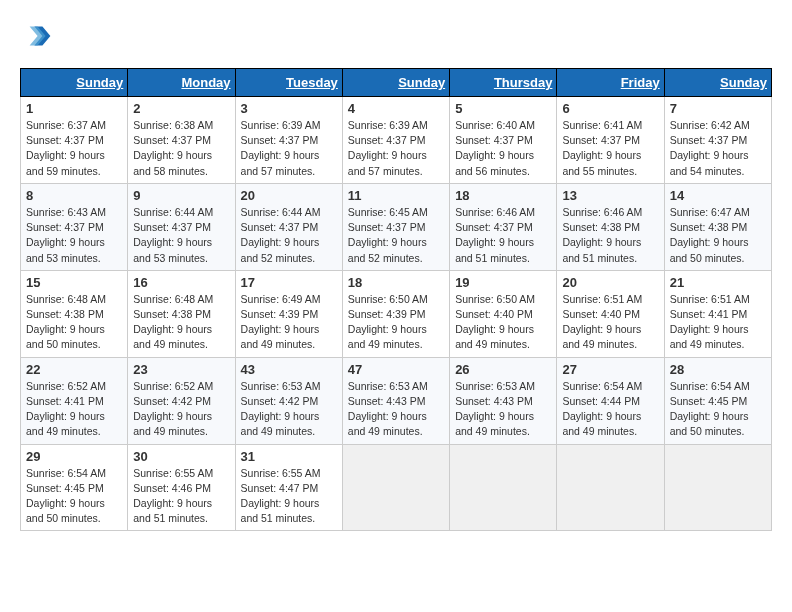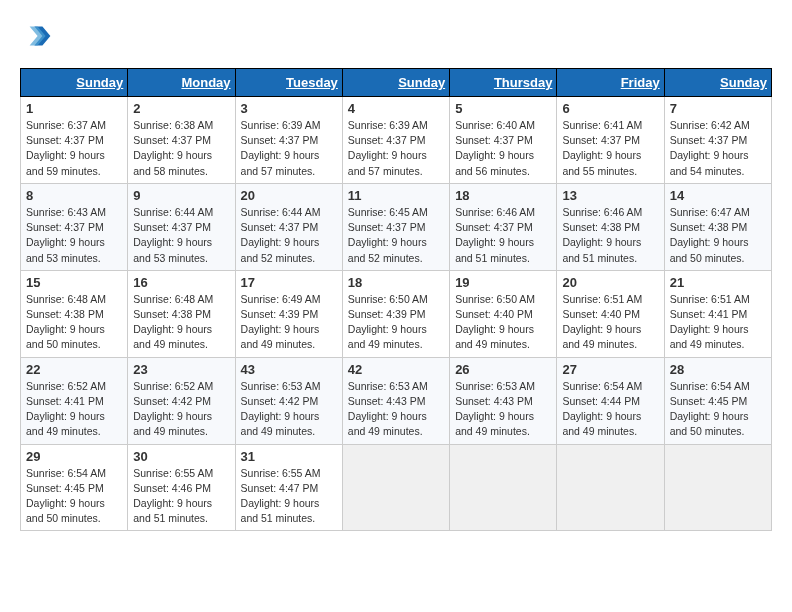--- a/index.html
+++ b/index.html
@@ -216,21 +216,21 @@
         </td>
         <td>
           <span class="day-num">23</span>
           <div class="day-info">Sunrise: 6:52 AM<br>Sunset: 4:42 PM<br>Daylight: 9 hours and 49 minutes.</div>
         </td>
         <td>
           <span class="day-num">43</span>
           <div class="day-info">Sunrise: 6:53 AM<br>Sunset: 4:42 PM<br>Daylight: 9 hours and 49 minutes.</div>
         </td>
         <td>
-          <span class="day-num">42</span>
+          <span class="day-num">47</span>
           <div class="day-info">Sunrise: 6:53 AM<br>Sunset: 4:43 PM<br>Daylight: 9 hours and 49 minutes.</div>
         </td>
         <td>
           <span class="day-num">26</span>
           <div class="day-info">Sunrise: 6:53 AM<br>Sunset: 4:43 PM<br>Daylight: 9 hours and 49 minutes.</div>
         </td>
         <td>
           <span class="day-num">27</span>
           <div class="day-info">Sunrise: 6:54 AM<br>Sunset: 4:44 PM<br>Daylight: 9 hours and 49 minutes.</div>
         </td>

